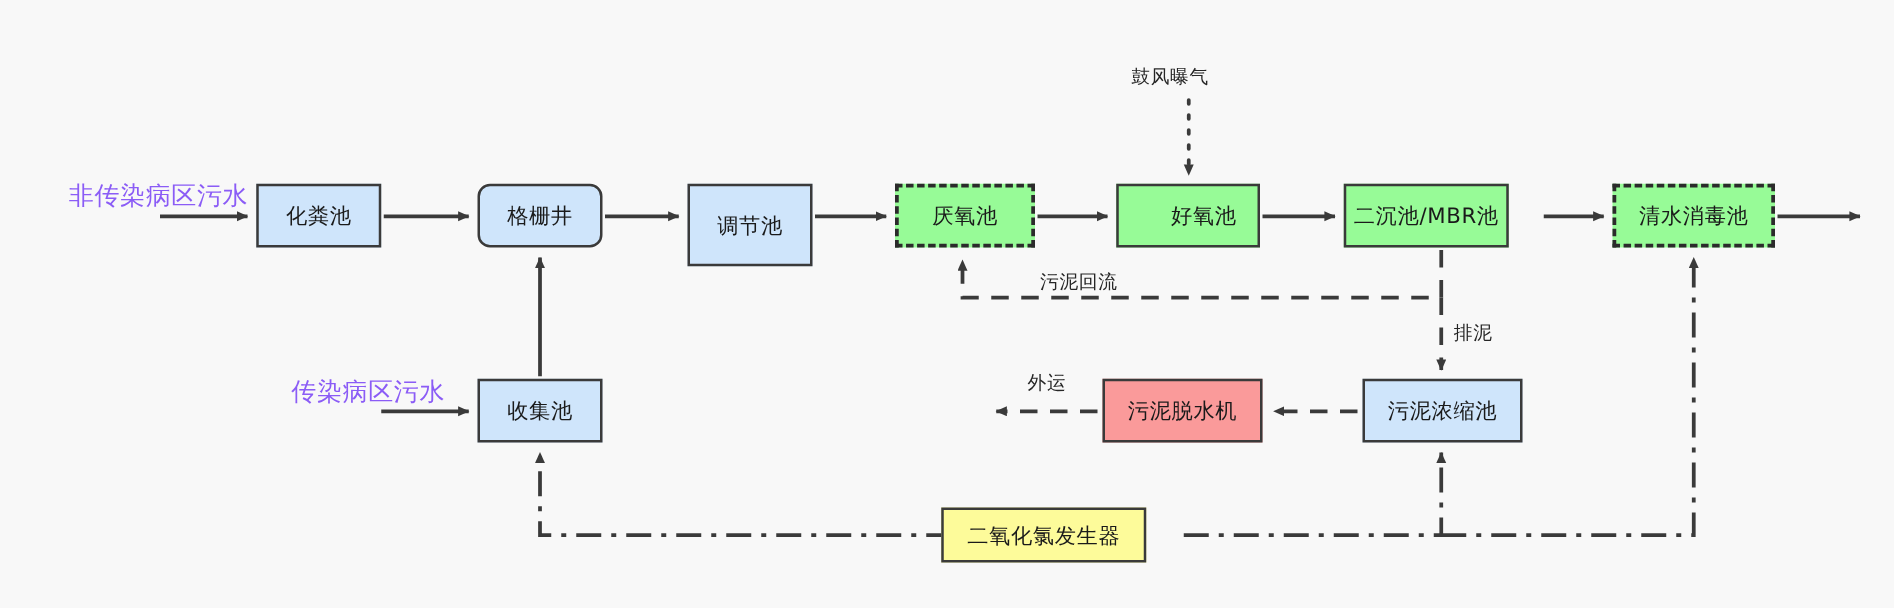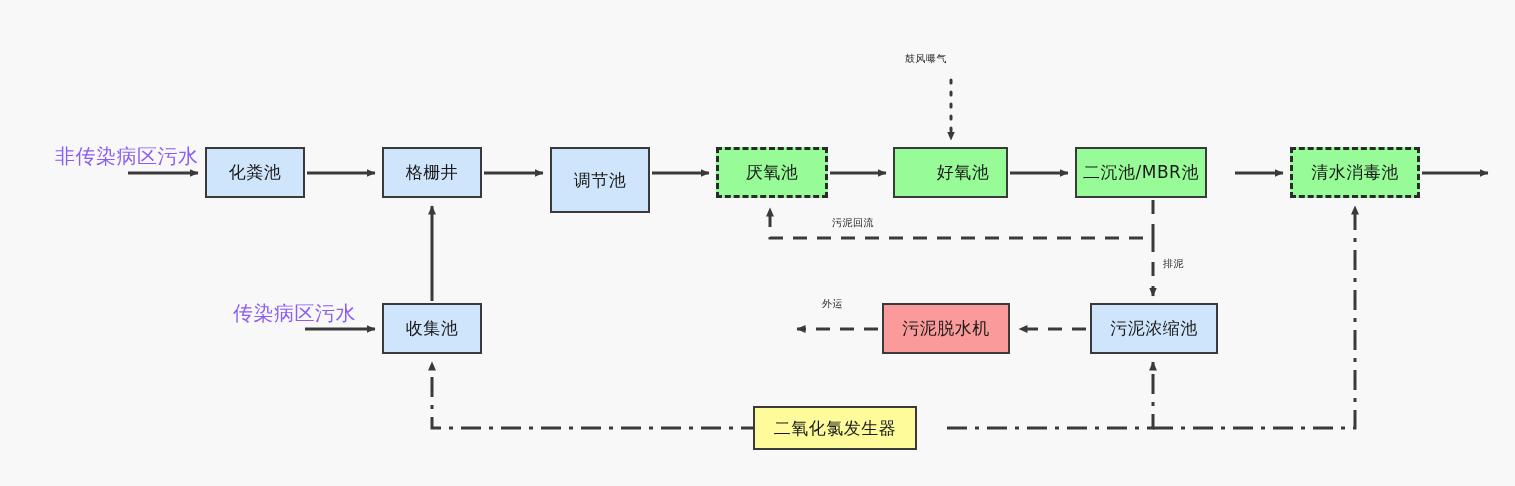--- a/index.html
+++ b/index.html
@@ -25,21 +25,21 @@
   }
   .node.solid{border:2px solid #3a3a3a;}
   .node.dashed{border:3px dashed #2b2b2b;}
   .fill-blue{background:#cfe5fb;}
   .fill-green{background:#97fb97;}
   .fill-red{background:#fa9a9a;}
   .fill-yellow{background:#fdfb9a;}
 
   .edge-label{
     position:absolute;
-    font-size:10px;
+    font-size:15px;
     color:#262626;
     white-space:nowrap;
     z-index:6;
     letter-spacing:0.5px;
     text-align:right;
   }
   .io-label{
     position:absolute;
     font-size:20px;
     color:#8b5cf6;
@@ -87,21 +87,21 @@
       <path d="M761,428 L432,428 L432,362" stroke-dasharray="20,8,4,8" marker-end="url(#arrow)"></path>
       <path d="M947,428 L1153,428 L1153,362" stroke-dasharray="20,8,4,8" marker-end="url(#arrow)"></path>
       <path d="M1153,428 L1355,428 L1355,206" stroke-dasharray="20,8,4,8" marker-end="url(#arrow)"></path>
 
     </g>
   </svg>
 
   <div class="node solid fill-blue" style="left:205px;top:147px;width:100px;height:51px;">
       <span>化粪池</span>
     </div>
-  <div class="node solid fill-blue" style="left:382px;top:147px;width:100px;height:51px;">
+  <div class="node solid fill-blue" style="left:382px;top:147px;width:100px;height:51px;border-radius:10px;">
       <span>格栅井</span>
     </div>
   <div class="node solid fill-blue" style="left:550px;top:147px;width:100px;height:66px;">
       <span>调节池</span>
     </div>
   <div class="node dashed fill-green" style="left:716px;top:147px;width:112px;height:51px;">
       <span>厌氧池</span>
     </div>
   <div class="node solid fill-green" style="left:893px;top:147px;width:115px;height:51px;padding-left:25px;">
       <span>好氧池</span>

